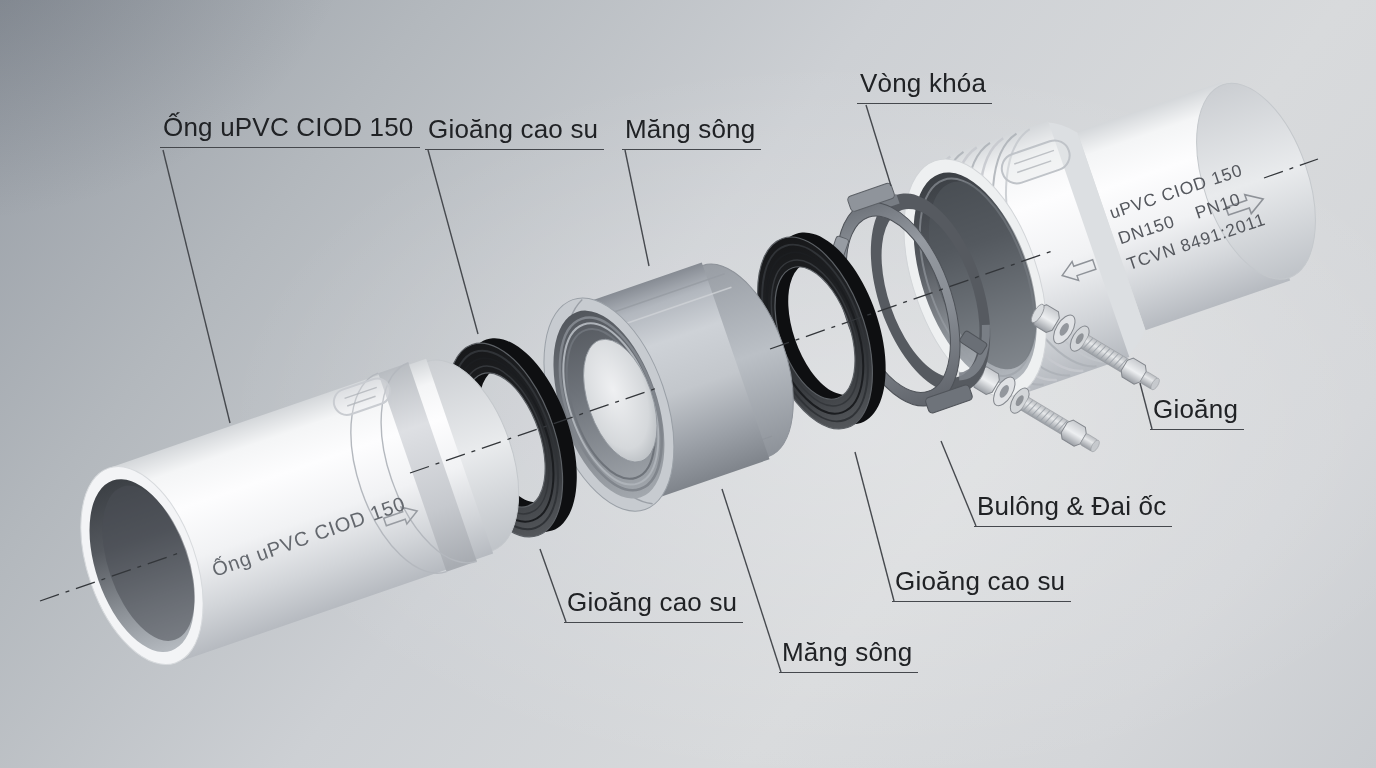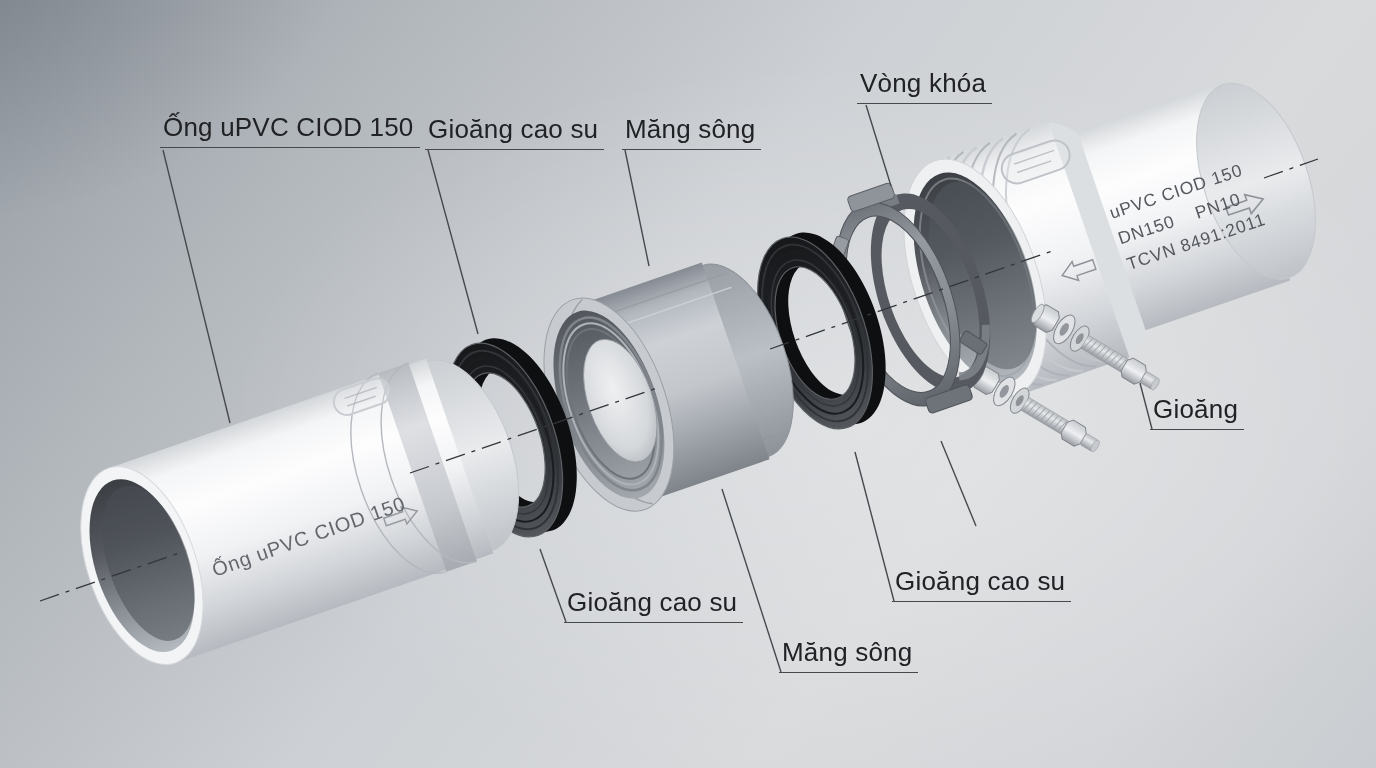--- a/index.html
+++ b/index.html
@@ -240,20 +240,21 @@
     <line x1="722" y1="489" x2="781" y2="672"></line>
     <line x1="540" y1="549" x2="566" y2="622"></line>
   </g>
 </svg>
 
 <div class="callout" style="left:160px;top:112px;">Ống uPVC CIOD 150</div>
 <div class="callout" style="left:425px;top:114px;">Gioăng cao su</div>
 <div class="callout" style="left:622px;top:114px;">Măng sông</div>
 <div class="callout" style="left:821px;top:68px;margin-left:36px;">Vòng khóa</div>
 <div class="callout" style="left:1150px;top:394px;">Gioăng</div>
+<div class="callout" style="left:974px;top:491px;">Bulông &amp; Đai ốc</div>
 <div class="callout" style="left:892px;top:566px;">Gioăng cao su</div>
 <div class="callout" style="left:779px;top:637px;">Măng sông</div>
 <div class="callout" style="left:564px;top:587px;">Gioăng cao su</div>
 
 <div class="pipe-print" id="print-left">Ống uPVC CIOD 150</div>
 <div class="pipe-print" id="print-right">
   <div>uPVC CIOD 150</div>
   <div class="pre">DN150    PN10</div>
   <div>TCVN 8491:2011</div>
 </div>

